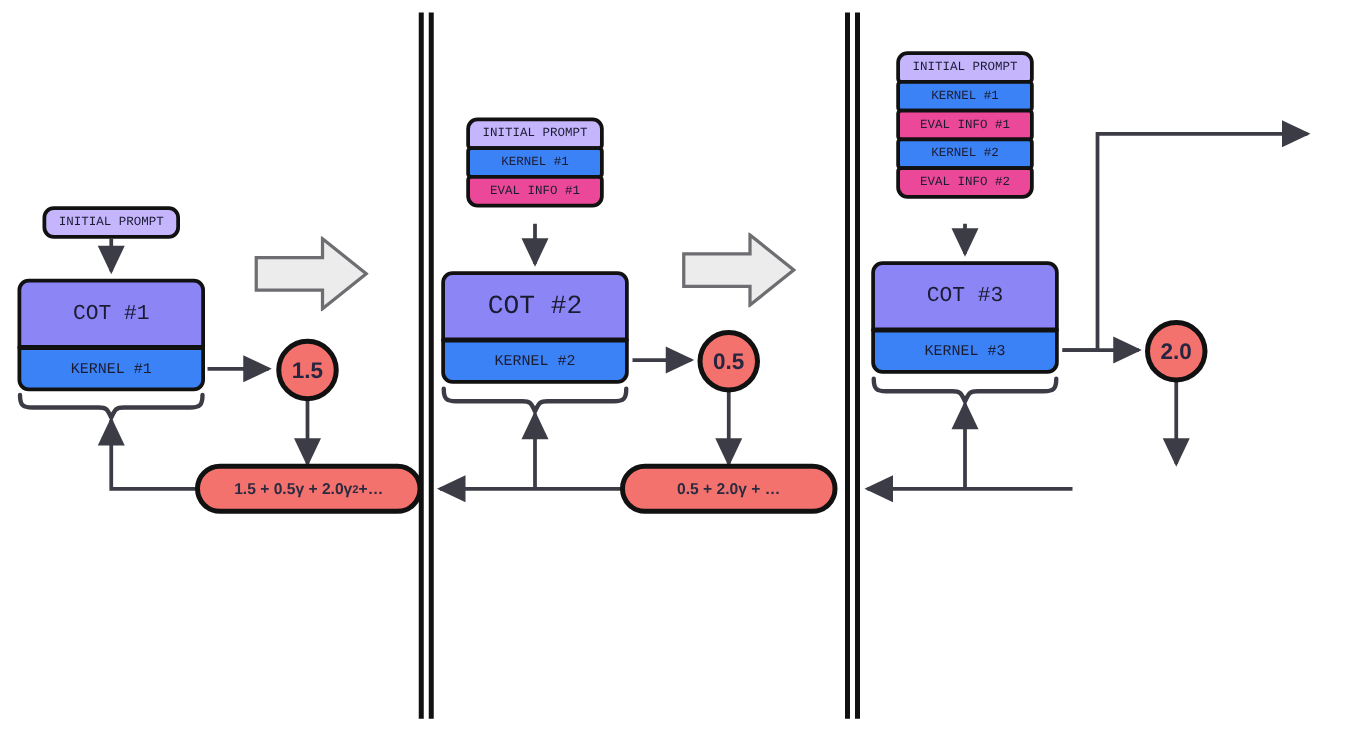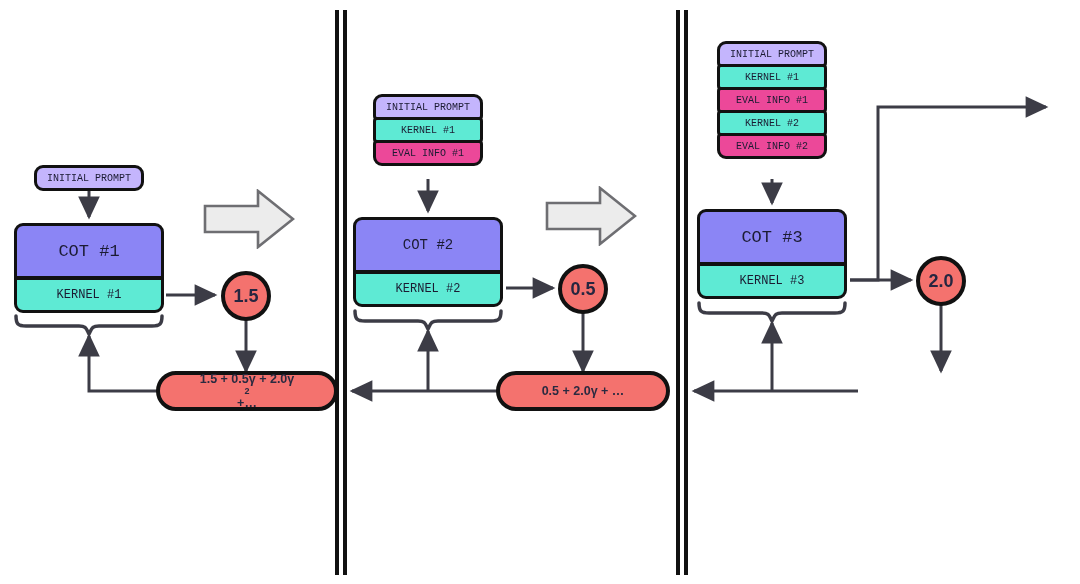--- a/index.html
+++ b/index.html
@@ -15,21 +15,21 @@
         font-family:"Liberation Mono","DejaVu Sans Mono",monospace;
         color:#1b1b32;text-align:center;white-space:nowrap;}
 
   .ctx-stack{position:absolute;}
   .ctx-row{position:relative;box-sizing:border-box;border:3px solid #111111;
            display:flex;align-items:center;justify-content:center;
            font-family:"Liberation Mono","DejaVu Sans Mono",monospace;
            color:#1b1b32;white-space:nowrap;}
 
   .c-prompt{background:#c4b5fd;}
-  .c-kernel{background:#5eead4;}
+  .c-kernel{background:#3b82f6;}
   .c-eval{background:#ec4899;}
   .c-cot{background:#8b85f5;}
 
   .r-top{border-radius:9px 9px 4px 4px;}
   .r-mid{border-radius:4px;}
   .r-bot{border-radius:4px 4px 9px 9px;}
   .r-all{border-radius:9px;}
 
   
   .reward{position:absolute;box-sizing:border-box;border-radius:50%;
@@ -112,33 +112,33 @@
     <div class="ctx-row c-prompt r-all" style="width:110px;height:26px;font-size:10px;">INITIAL PROMPT</div>
   </div>
 
   <div class="node c-cot" style="left:14px;top:223px;width:150px;height:56px;font-size:17px;
               border-radius:9px 9px 0 0;">COT #1</div>
   <div class="node c-kernel" style="left:14px;top:277px;width:150px;height:36px;font-size:12px;
               border-radius:0 0 9px 9px;">KERNEL #1</div>
 
   <div class="reward" style="left:221px;top:271px;width:50px;height:50px;font-size:18px;">1.5</div>
 
-  <div class="pill" style="left:156px;top:371px;width:182px;height:40px;font-size:12.5px;flex-direction:column;">
+  <div class="pill" style="left:156px;top:371px;width:182px;height:40px;font-size:12.5px;">
     <span>1.5 + 0.5γ + 2.0γ</span>
       <sup>2</sup>
       <span>+…</span>
   </div>
 
   <div class="ctx-stack" style="left:373px;top:94px;">
     <div class="ctx-row c-prompt r-top" style="width:110px;height:26px;font-size:10px;">INITIAL PROMPT</div>
     <div class="ctx-row c-kernel r-mid" style="width:110px;height:26px;margin-top:-3px;font-size:10px;">KERNEL #1</div>
     <div class="ctx-row c-eval r-bot" style="width:110px;height:26px;margin-top:-3px;font-size:10px;">EVAL INFO #1</div>
   </div>
 
-  <div class="node c-cot" style="left:353px;top:217px;width:150px;height:56px;font-size:14px;
+  <div class="node c-cot" style="left:353px;top:217px;width:150px;height:56px;font-size:21px;
               border-radius:9px 9px 0 0;">COT #2</div>
   <div class="node c-kernel" style="left:353px;top:271px;width:150px;height:36px;font-size:12px;
               border-radius:0 0 9px 9px;">KERNEL #2</div>
 
   <div class="reward" style="left:558px;top:264px;width:50px;height:50px;font-size:18px;">0.5</div>
 
   <div class="pill" style="left:496px;top:371px;width:174px;height:40px;font-size:12.5px;">
     <span>0.5 + 2.0γ + …</span>
       <sup></sup>
       <span></span>

